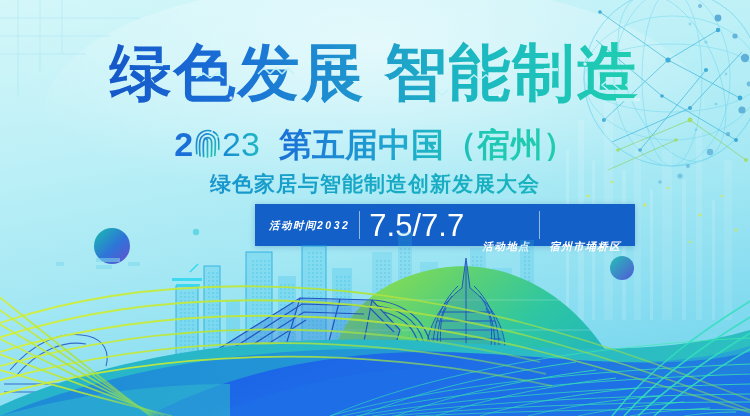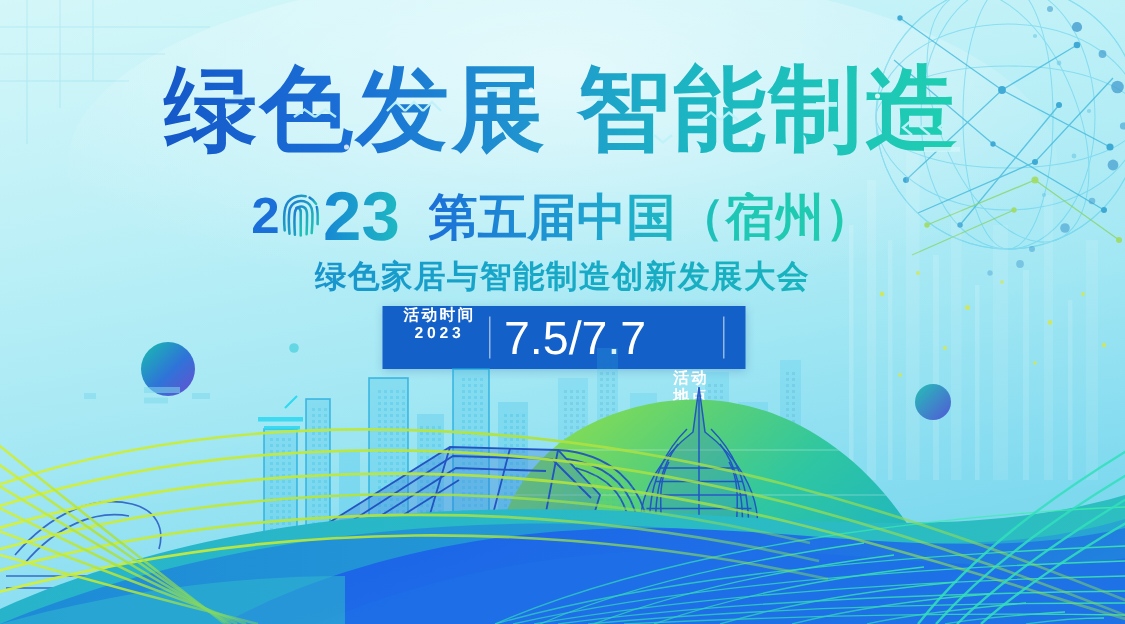--- a/index.html
+++ b/index.html
@@ -45,21 +45,21 @@
     letter-spacing:0px;
     background:linear-gradient(90deg,#1b6fd8 0%,#1fa8cf 40%,#1ec8b4 70%,#21cdae 100%);
     -webkit-background-clip:text;background-clip:text;color:transparent;margin-left:19px;
     -webkit-text-fill-color:transparent;
   }
   #line-2 .num-2{
     font-size:34px;font-weight:bold;line-height:1;
     color:#1b6fd8;
   }
   #line-2 .num-23{
-    font-size:46px;font-weight:bold;line-height:1;
+    font-size:34px;font-weight:normal;line-height:1;
     background:linear-gradient(90deg,#1787d4 0%,#1fb9c2 100%);
     -webkit-background-clip:text;background-clip:text;color:transparent;
     -webkit-text-fill-color:transparent;
   }
   #fingerprint{display:inline-block;width:27px;height:30px;margin:0 1px;vertical-align:-4px;}
 
   
   #line-3{
     position:absolute;left:0;top:170px;width:750px;
     font-size:21px;font-weight:bold;letter-spacing:1px;
@@ -71,21 +71,21 @@
   
   #info-bar{
     position:absolute;left:255px;top:204px;
     height:42px;
     display:flex;align-items:stretch;
     background:#1360c8;
     z-index:45;
     padding:0 14px;
     box-shadow:0 1px 6px rgba(10,60,140,.25);
   }
-  .ib-cell{display:flex;flex-direction:column;justify-content:flex-start;align-items:center;color:#fff;}
+  .ib-cell{display:flex;flex-direction:row;justify-content:space-between;align-items:center;color:#fff;font-style:italic;}
   .ib-small{font-size:10.5px;font-weight:bold;line-height:12px;letter-spacing:1.5px;white-space:nowrap;}
   .ib-small.num{letter-spacing:2.5px;font-family:"Liberation Sans",sans-serif;}
   .ib-date{
     font-size:31px;font-weight:normal;color:#ffffff;line-height:1;
     padding:0 9px;letter-spacing:0px;
     display:flex;align-items:center;
     font-family:"Liberation Sans",sans-serif;
   }
   .ib-div{width:1px;background:rgba(255,255,255,.55);margin:7px 0;}
   .ib-pad-l{padding-left:9px;margin-top:42px;}
@@ -327,29 +327,33 @@
       <span class="num-23">23</span>
       <span class="seg">第五届中国（宿州）</span>
     </div>
 
     <div id="line-3">绿色家居与智能制造创新发展大会</div>
   </div>
 
   <div id="info-bar">
     <div class="ib-cell ib-pad-r">
       <span class="ib-small">活动时间</span>
-      <span class="ib-small num">2023</span>
+      <span class="ib-small num">2032</span>
     </div>
     <div class="ib-div"></div>
     <div class="ib-date">7.5/7.7</div>
     <div class="ib-cell ib-pad-l ib-pad-r">
       <span class="ib-small">活动</span>
       <span class="ib-small">地点</span>
     </div>
     <div class="ib-div"></div>
+    <div class="ib-cell ib-pad-l">
+      <span class="ib-small">宿州市</span>
+      <span class="ib-small">埇桥区</span>
+    </div>
   </div>
 
   <div class="layer" style="z-index:50;pointer-events:none">
     <svg viewBox="0 0 750 416" xmlns="http://www.w3.org/2000/svg">
       <defs>
         <linearGradient id="hillGrad2" x1="0.1" y1="0" x2="1" y2="0.5">
           <stop offset="0%" stop-color="#8fe04b"></stop>
           <stop offset="30%" stop-color="#5ed173"></stop>
           <stop offset="62%" stop-color="#2ec6a2"></stop>
           <stop offset="100%" stop-color="#1fb3c4"></stop>

